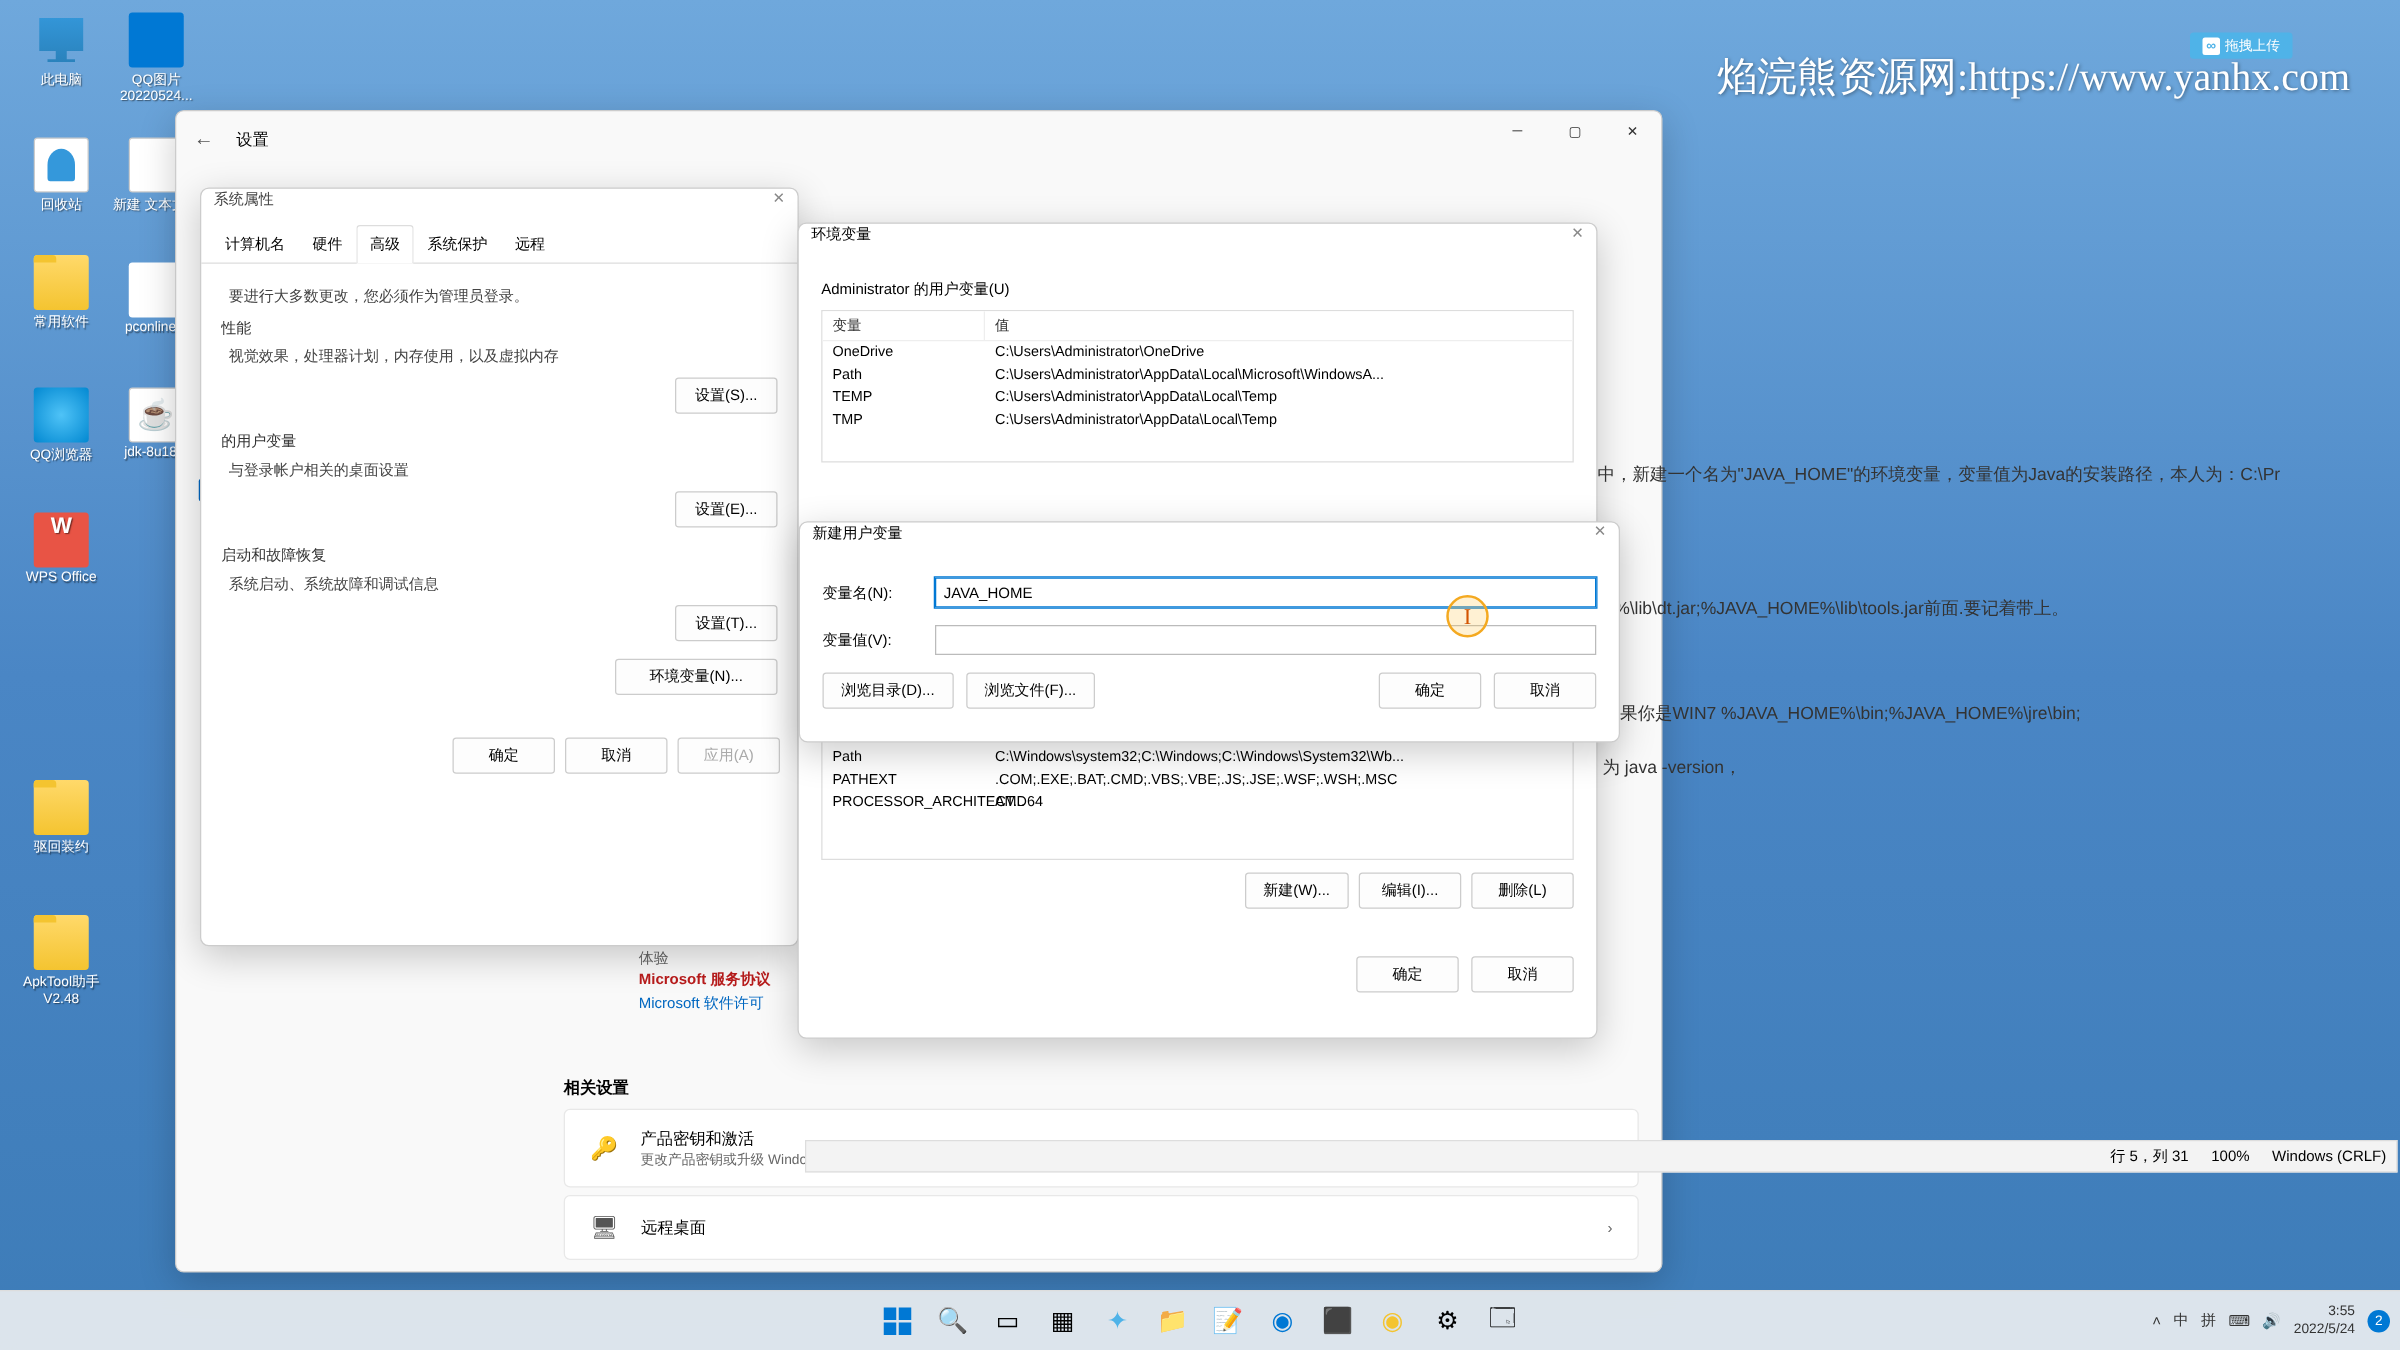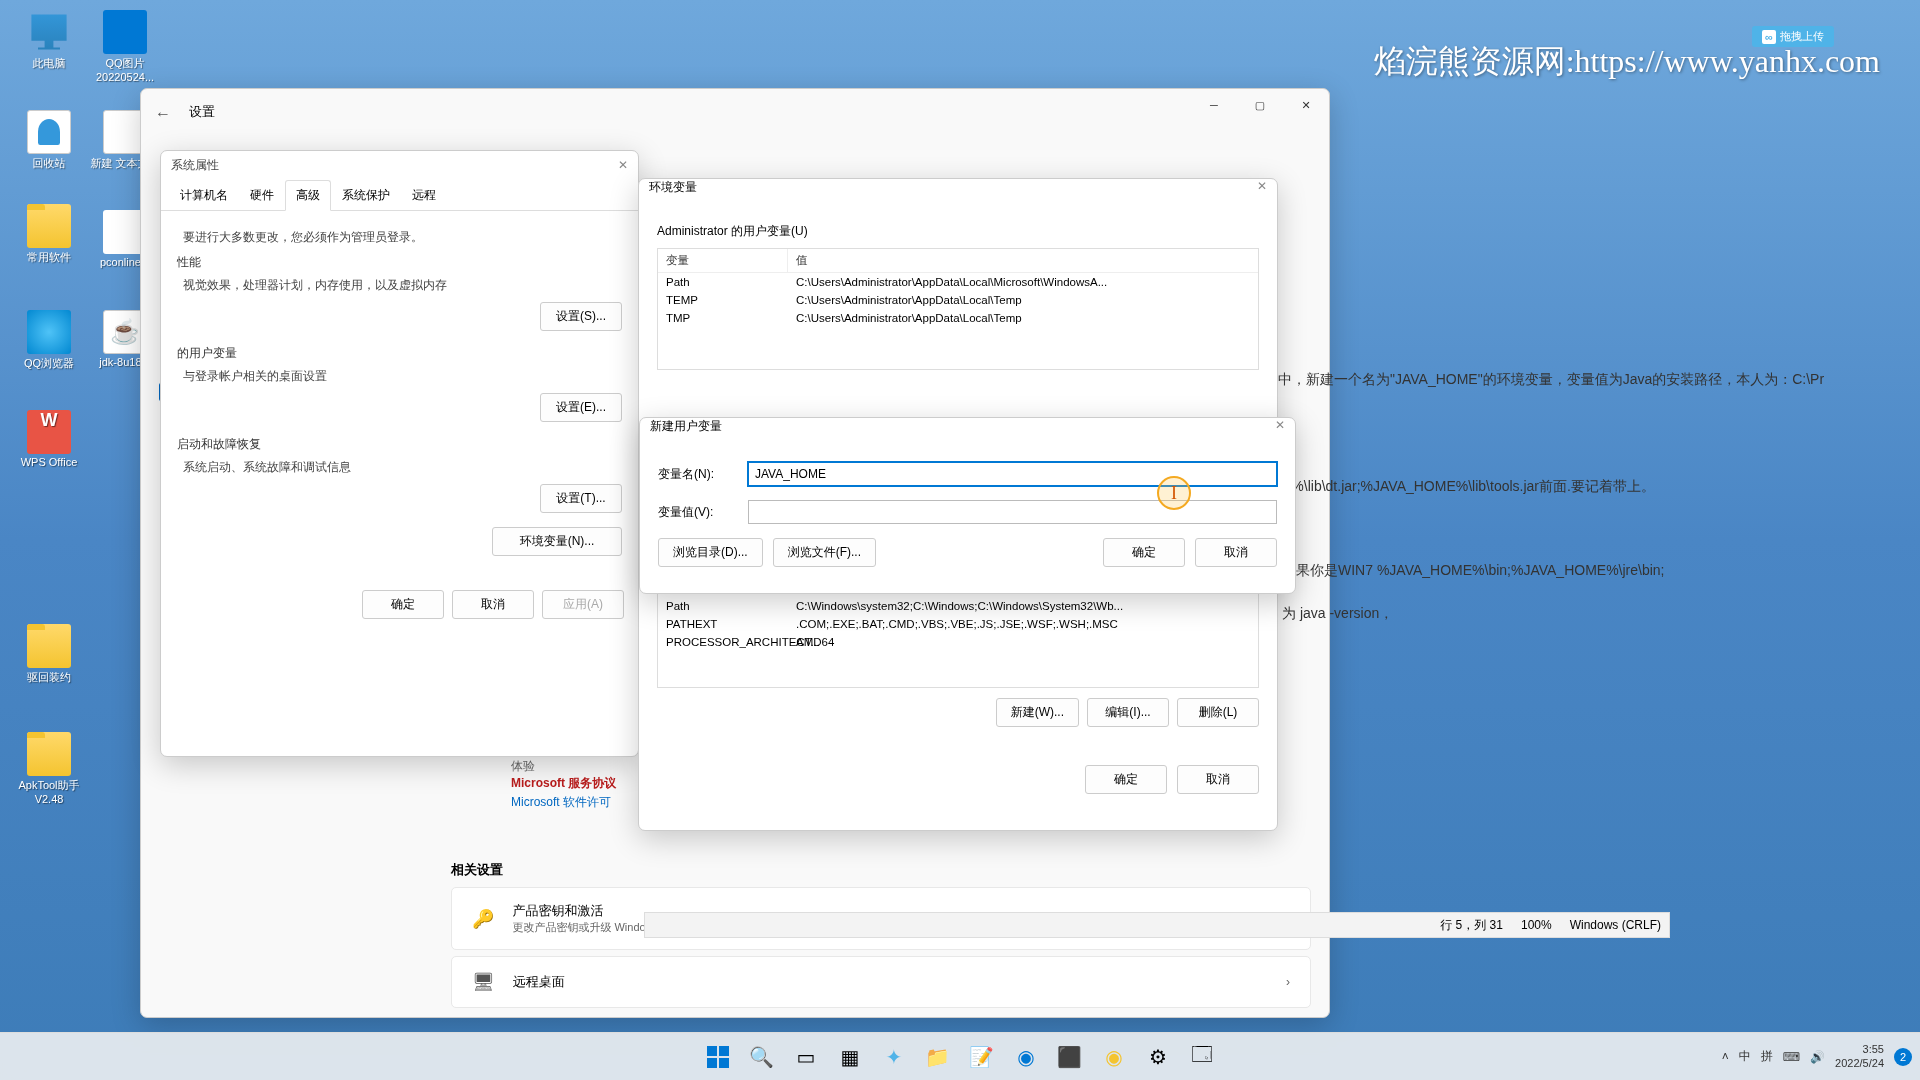--- a/index.html
+++ b/index.html
@@ -28,21 +28,21 @@
 .win { position:absolute; background:#fefefe; border:1px solid #ccc; border-radius:7px; box-shadow:0 8px 30px rgba(0,0,0,.2); }
 .bg-settings { background:#f9f9f9; }
 
 
 .settings-head { height:45px; display:flex; align-items:center; padding:0 14px; }
 .back-arrow { font-size:16px; color:#555; margin-right:18px; cursor:pointer; }
 .win-ctrls { position:absolute; top:0; right:0; display:flex; }
 .win-btn { width:46px; height:32px; display:flex; align-items:center; justify-content:center; color:#333; font-size:11px; cursor:pointer; }
 
 
-.sp-title { height:28px; display:flex; align-items:center; padding:0 10px; font-size:12px; color:#444; }
+.sp-title { height:28px; display:flex; padding:0 10px; font-size:12px; color:#444; }
 .sp-close { margin-left:auto; color:#888; cursor:pointer; }
 .sp-tabs { display:flex; padding:0 8px; border-bottom:1px solid #ddd; font-size:12px; }
 .sp-tab { padding:6px 10px; cursor:pointer; border:1px solid transparent; position:relative; top:1px; }
 .sp-tab.active { border-color:#ddd #ddd #fff #ddd; background:#fff; border-radius:3px 3px 0 0; }
 .sp-body { padding:12px 16px 10px; }
 .sp-group-title { font-size:12px; color:#333; margin-bottom:6px; }
 .sp-group-text { font-size:12px; color:#444; margin:6px 6px 8px; }
 .sp-row { display:flex; justify-content:flex-end; margin:8px 0 14px; }
 .btn { background:#fdfdfd; border:1px solid #ccc; padding:5px 14px; font-size:12px; cursor:pointer; border-radius:3px; min-width:82px; text-align:center; }
 .sp-footer { display:flex; justify-content:flex-end; gap:8px; padding:10px 14px; border-top:0; }
@@ -187,21 +187,21 @@
         </div>
       <span class="chev">›</span>
     </div>
   </div>
 </div>
 
 <div class="bgtext" style="left:1264px; top:371px;">目中，新建一个名为"JAVA_HOME"的环境变量，变量值为Java的安装路径，本人为：C:\Pr</div>
 <div class="bgtext" style="left:1282px; top:478px;">E%\lib\dt.jar;%JAVA_HOME%\lib\tools.jar前面.要记着带上。</div>
 <div class="bgtext" style="left:1282px; top:562px;">如果你是WIN7  %JAVA_HOME%\bin;%JAVA_HOME%\jre\bin;</div>
 <div class="bgtext" style="left:1282px; top:605px;">为 java -version，</div>
-<div class="notepad-status" style="left:644px; top:912px; width:1026px; height:26px;">
+<div class="notepad-status" style="left:644px; top:912px; width:1274px; height:26px;">
   <span>行 5，列 31</span>
   <span>100%</span>
   <span>Windows (CRLF)</span>
 </div>
 
 <div class="win" style="left:160px; top:150px; width:479px; height:607px; background:#fff;">
   <div class="sp-title">
     <span>系统属性</span>
     <span class="sp-close">✕</span>
   </div>
@@ -246,20 +246,24 @@
     <span class="sp-close" style="margin-left:auto;">✕</span>
   </div>
   <div class="ev-body">
     <div class="ev-label">Administrator 的用户变量(U)</div>
     <div class="ev-table">
       <div class="ev-th">
           <div class="c1">变量</div>
           <div class="c2">值</div>
         </div>
       <div id="uvars">
+          <div class="ev-tr">
+            <div class="c1">OneDrive</div>
+            <div class="c2">C:\Users\Administrator\OneDrive</div>
+          </div>
           <div class="ev-tr">
             <div class="c1">Path</div>
             <div class="c2">C:\Users\Administrator\AppData\Local\Microsoft\WindowsA...</div>
           </div>
           <div class="ev-tr">
             <div class="c1">TEMP</div>
             <div class="c2">C:\Users\Administrator\AppData\Local\Temp</div>
           </div>
           <div class="ev-tr">
             <div class="c1">TMP</div>

